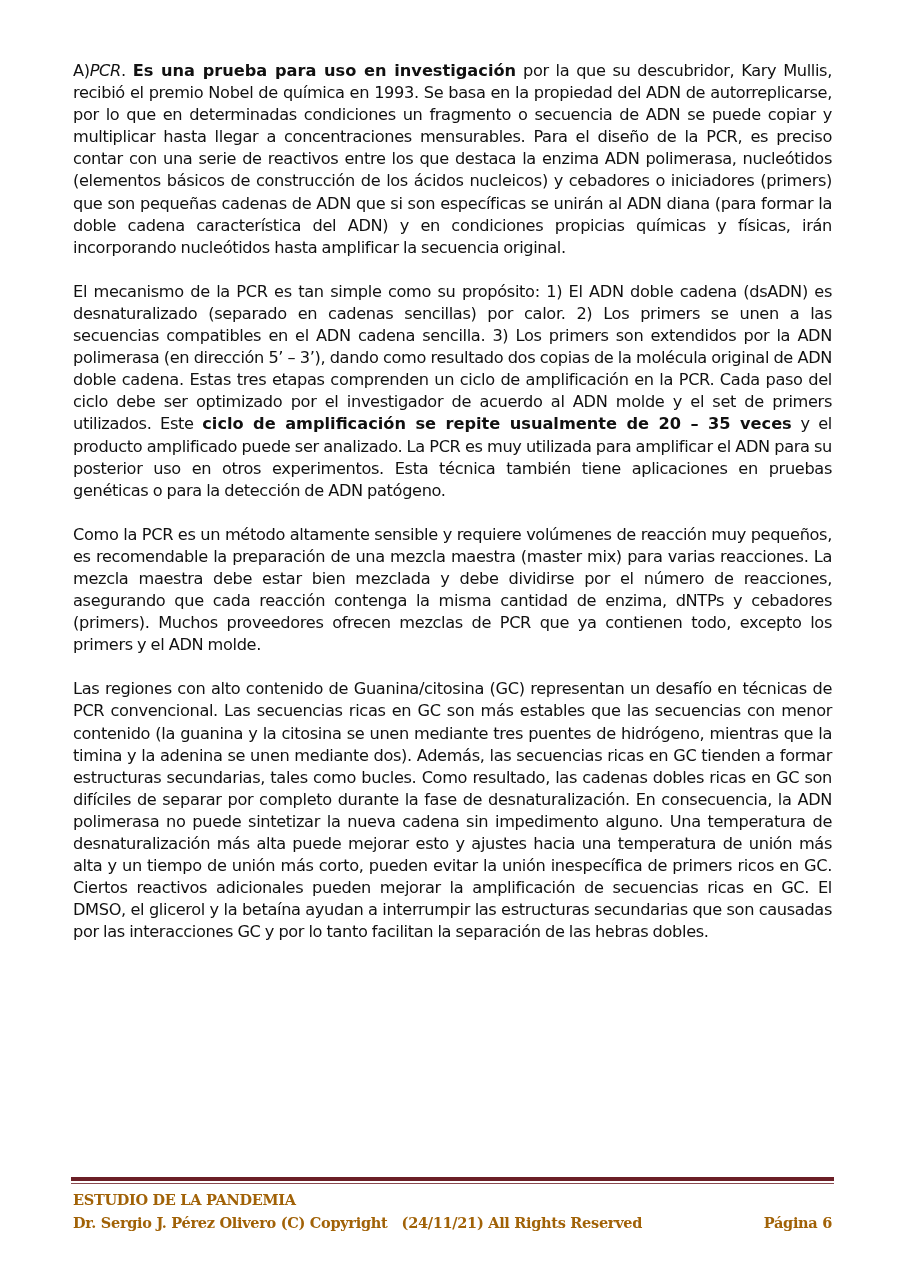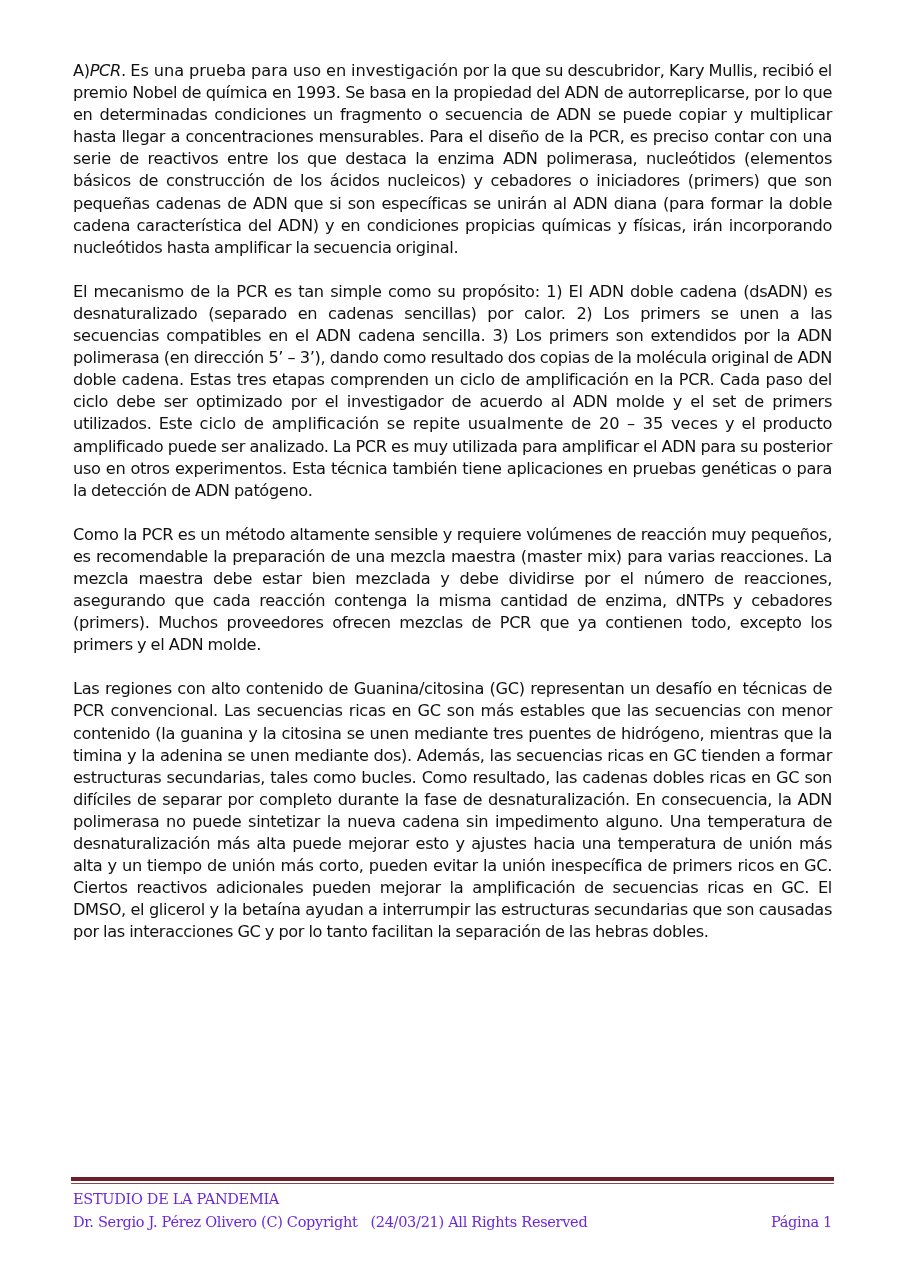--- a/index.html
+++ b/index.html
@@ -22,21 +22,21 @@
       width: 759px;
     }
     .para {
       margin: 0 0 22px 0;
       font-size: 16.2px;
       line-height: 22.1px;
       text-align: justify;
       letter-spacing: -0.35px;
       word-spacing: -0.5px;
     }
-    .para b { font-weight: normal; letter-spacing: 0px; }
+    .para b { font-weight: bold; letter-spacing: 0px; }
     .para .ul-i { font-style: italic; }
 
     .footer-rule {
       position: absolute;
       left: 71px;
       top: 1177px;
       width: 763px;
     }
     .footer-rule .thick {
       height: 4px;
@@ -46,24 +46,24 @@
       height: 1px;
       margin-top: 2px;
       background: #8a4a4f;
     }
     .footer {
       position: absolute;
       left: 73px;
       top: 1188px;
       width: 759px;
       font-family: "DejaVu Serif", serif;
-      font-weight: normal;
+      font-weight: bold;
       font-size: 14.5px;
       line-height: 23px;
-      color: #6d28d9;
+      color: #a16207;
       letter-spacing: -0.3px;
     }
     .footer .row {
       display: flex;
       justify-content: space-between;
     }
   </style>
 </head>
 <body>
 
@@ -88,16 +88,16 @@
 <div class="footer-rule">
   <div class="thick"></div>
   <div class="thin"></div>
 </div>
 
 <div class="footer">
   <div class="row">
     <span>ESTUDIO DE LA PANDEMIA</span>
   </div>
   <div class="row">
-    <span style="white-space: pre;">Dr. Sergio J. Pérez Olivero (C) Copyright   (24/03/21) All Rights Reserved</span>
-    <span>Página 1</span>
+    <span style="white-space: pre;">Dr. Sergio J. Pérez Olivero (C) Copyright   (24/11/21) All Rights Reserved</span>
+    <span>Página 6</span>
   </div>
 </div>
 
 </body></html>

